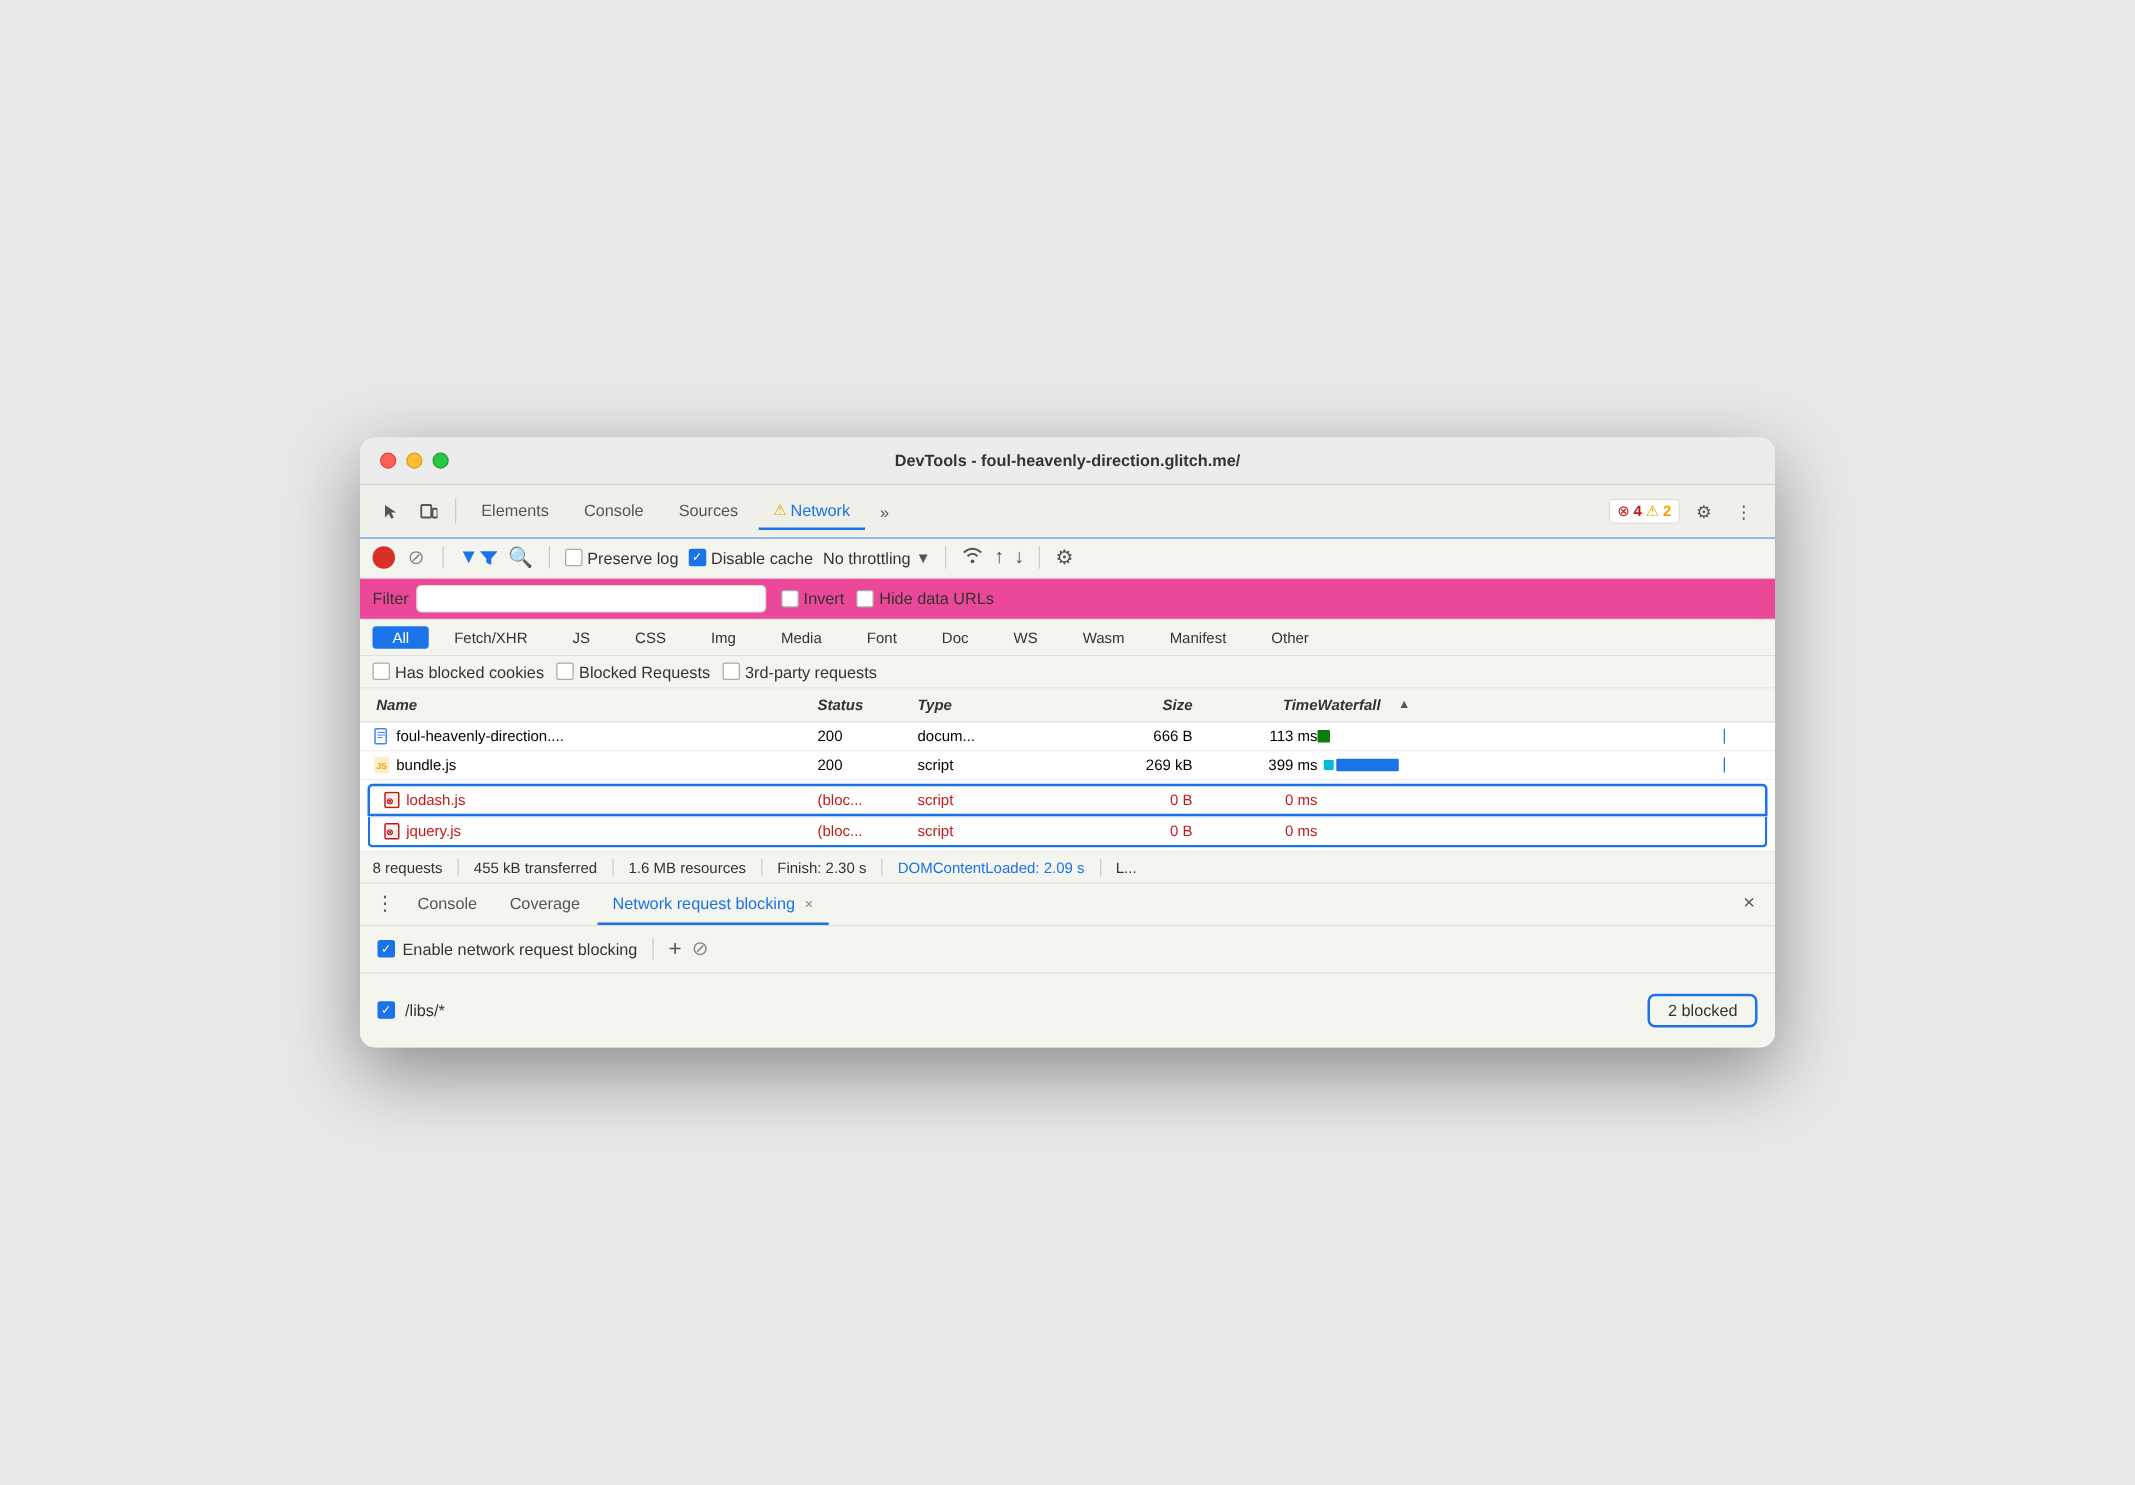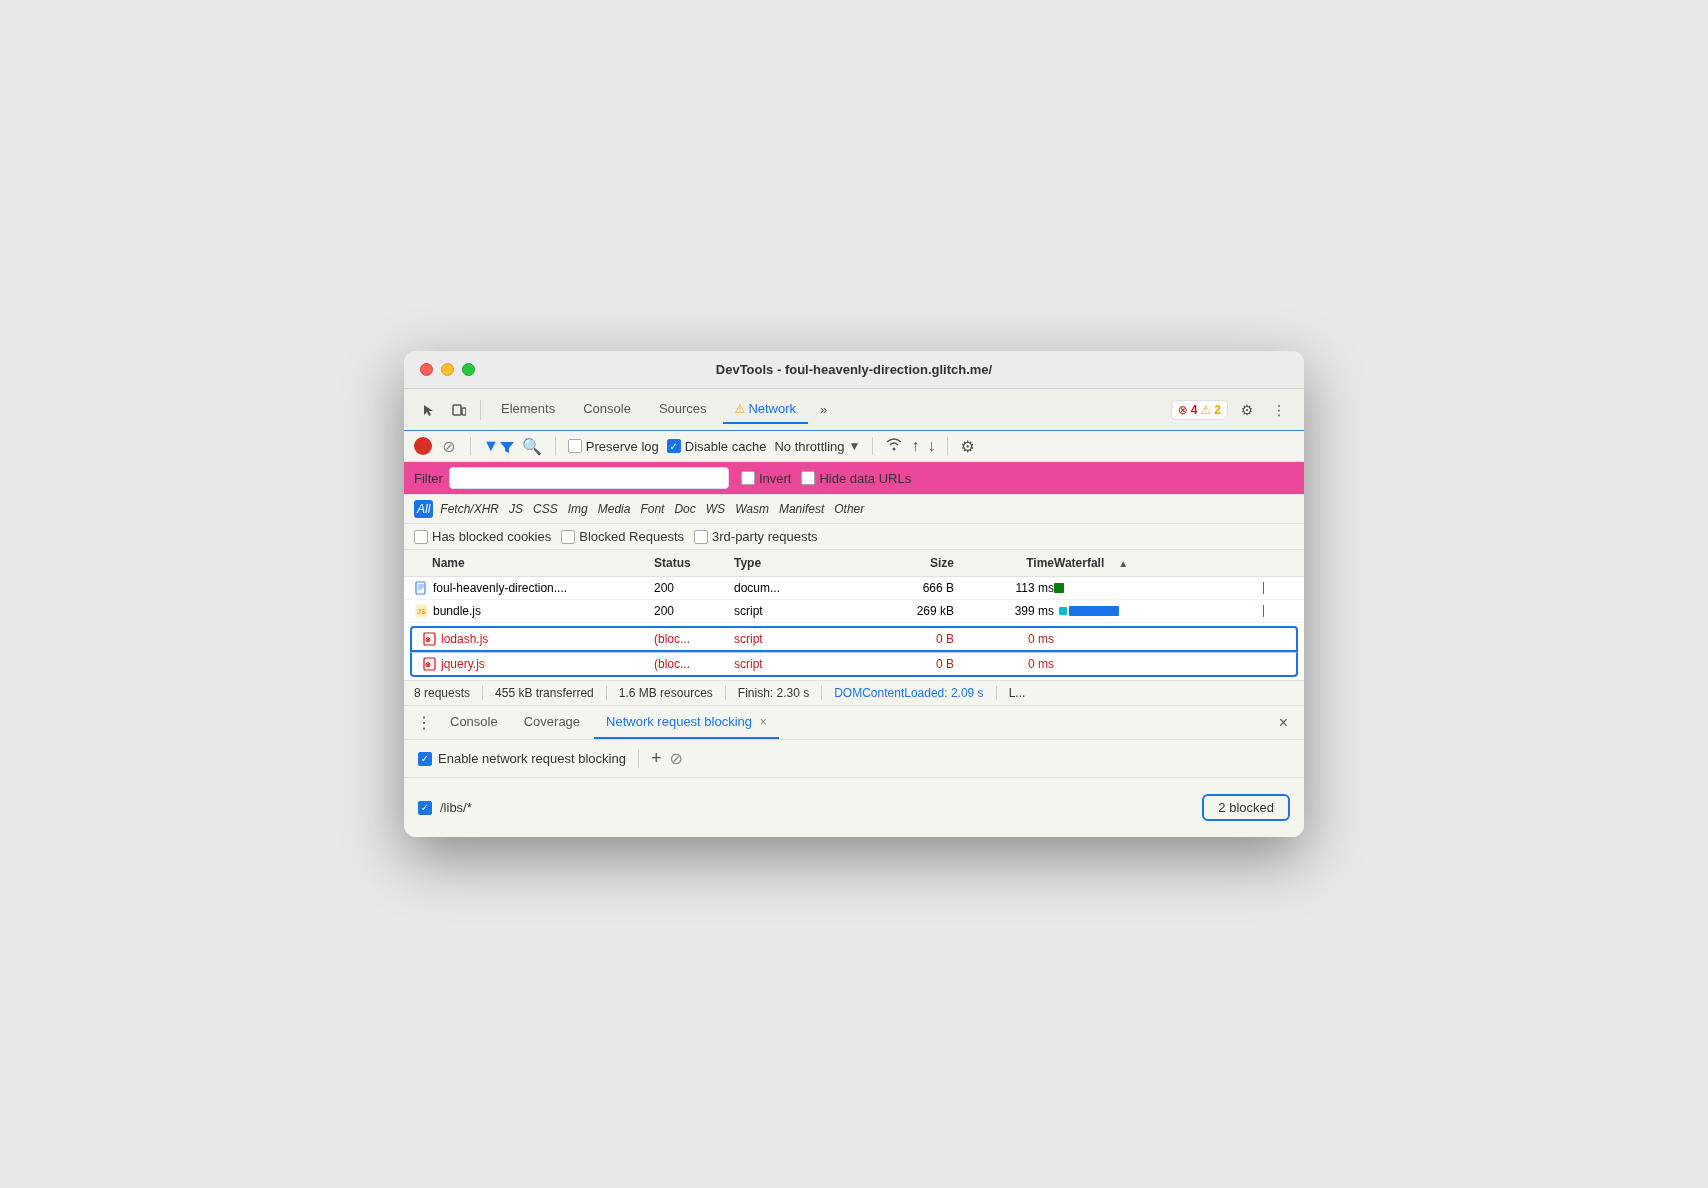--- a/index.html
+++ b/index.html
@@ -5,21 +5,21 @@
     * { box-sizing: border-box; margin: 0; padding: 0; }
     body {
       background: #e8e8e8;
       display: flex;
       justify-content: center;
       align-items: center;
       min-height: 100vh;
       font-family: -apple-system, BlinkMacSystemFont, 'Helvetica Neue', Arial, sans-serif;
     }
     .window {
-      width: 900px;
+      width: 1132px;
       background: #f5f5f0;
       border-radius: 12px;
       box-shadow: 0 20px 60px rgba(0,0,0,0.4);
       overflow: hidden;
     }
     .titlebar {
       background: #ececec;
       padding: 12px 16px;
       display: flex;
       align-items: center;
@@ -212,28 +212,27 @@
     .type-filter-bar {
       background: #f5f5f0;
       border-bottom: 1px solid #e0e0e0;
       padding: 5px 10px;
       display: flex;
       align-items: center;
       gap: 4px;
       flex-wrap: wrap;
     }
     .type-btn {
-      padding: 2px 3px;
+      padding: 2px 16px;
       font-size: 12px;
       border: none;
       border-radius: 3px;
       background: transparent;
       cursor: pointer;
       color: #333;
-      font-style: italic;
     }
     .type-btn.active {
       background: #1a73e8;
       color: #fff;
     }
 
     .cookie-filter-bar {
       background: #f5f5f0;
       border-bottom: 1px solid #e0e0e0;
       padding: 5px 10px;
@@ -244,26 +243,27 @@
       color: #333;
     }
 
     .requests-table {
       background: #fff;
       border-bottom: 1px solid #e0e0e0;
     }
     .table-header {
       display: grid;
       grid-template-columns: 1fr 80px 120px 100px 100px 1fr;
-      padding: 6px 28px;
+      padding: 6px 13px;
       font-size: 12px;
       font-weight: 600;
       color: #333;
       border-bottom: 1px solid #e0e0e0;
       background: #f5f5f0;
+      font-style: italic;
     }
     .th-name { }
     .th-sort-icon { color: #555; font-size: 10px; }
     .table-row {
       display: grid;
       grid-template-columns: 1fr 80px 120px 100px 100px 1fr;
       padding: 4px 10px;
       font-size: 12px;
       border-bottom: 1px solid #f0f0f0;
       align-items: center;

